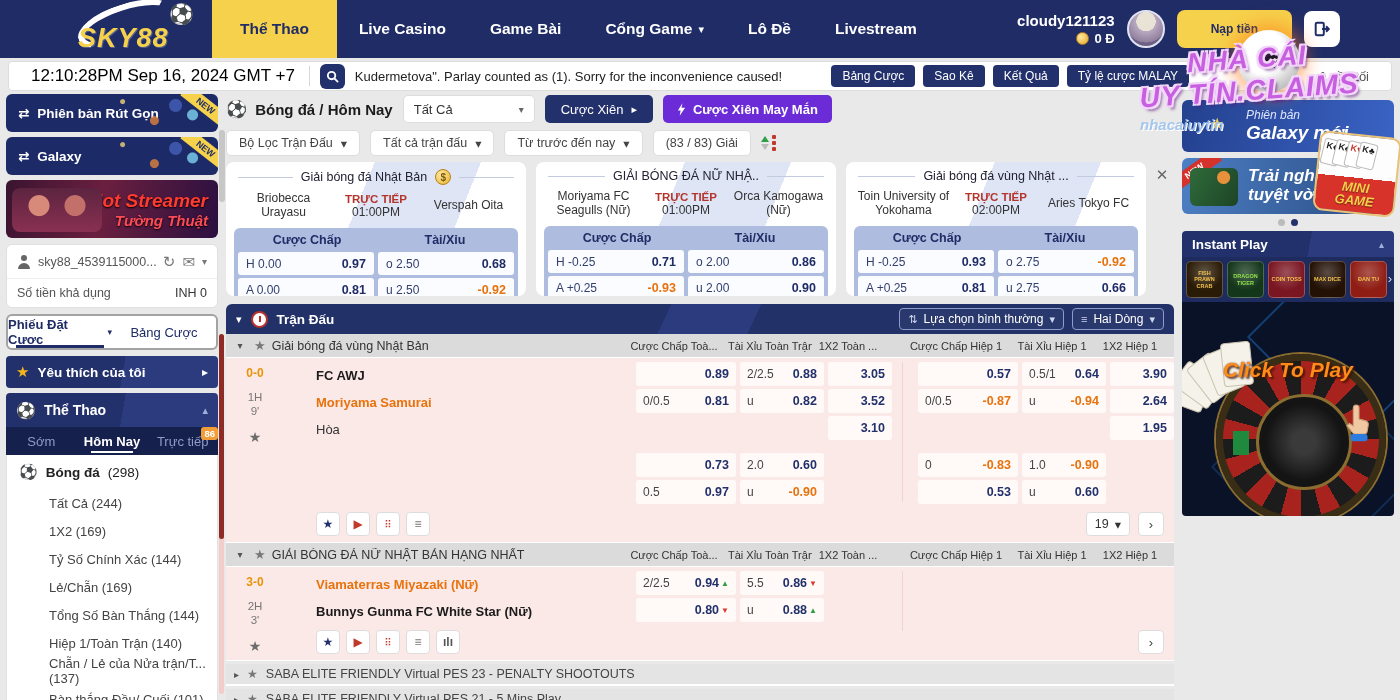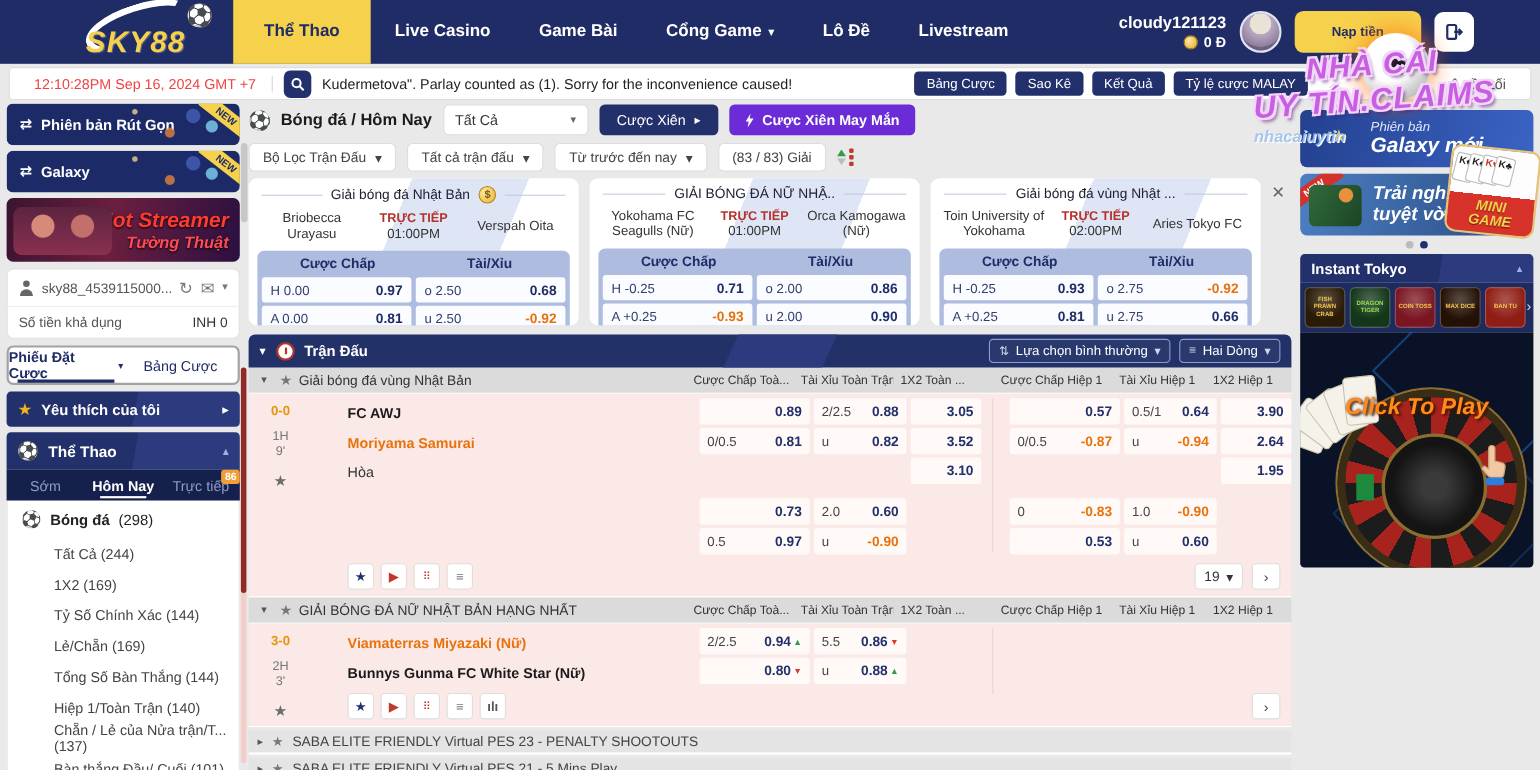--- a/index.html
+++ b/index.html
@@ -22,21 +22,21 @@
   .user-name{font-weight:bold;font-size:15px;}
   .user-bal{font-size:13px;font-weight:bold;display:flex;justify-content:flex-end;align-items:center;gap:5px;margin-top:2px;}
   .coin{width:13px;height:13px;border-radius:50%;background:radial-gradient(circle at 35% 35%,#ffe9a0,#e3a82a);display:inline-block;border:1px solid #b8821a;}
   .avatar{width:38px;height:38px;border-radius:50%;background:radial-gradient(circle at 50% 28%,#e9e2d6 32%,#b9a9c0 33%,#8f7f9e 70%,#6e5f85 71%);border:2px solid #dfe3f2;}
   .btn-deposit{height:38px;padding:0 34px;background:#f6d14b;border-radius:8px;color:#1f2c66;font-weight:bold;font-size:12px;
     display:flex;align-items:center;cursor:pointer;}
   .btn-logout{width:36px;height:36px;background:#fff;border-radius:8px;display:flex;align-items:center;justify-content:center;cursor:pointer;}
   
   .ticker-wrap{padding:3px 8px;}
   .ticker{height:30px;background:#fff;border:1px solid #ddd;border-radius:4px;display:flex;align-items:center;padding:0 8px;gap:10px;}
-  .ticker-time{color:#ef4444;font-size:13px;padding:0 14px;border-right:1px solid #d8d8d8;white-space:nowrap;}
+  .ticker-time{color:#000000;font-size:17px;padding:0 14px;border-right:1px solid #d8d8d8;white-space:nowrap;}
   .btn-search{width:25px;height:25px;background:#22306b;border-radius:6px;display:flex;align-items:center;justify-content:center;cursor:pointer;flex:0 0 auto;}
   .ticker-msg{font-size:13px;color:#222;flex:1;white-space:nowrap;overflow:hidden;}
   .pill{background:#22306b;color:#fff;font-size:12px;border-radius:4px;padding:4px 11px;cursor:pointer;white-space:nowrap;}
   .darkmode-lbl{color:#555;font-size:13px;margin:0 14px 0 120px;white-space:nowrap;}
   
   .content{display:flex;gap:8px;padding:0 6px;height:606px;overflow:hidden;}
   
   .lsb{width:212px;flex:0 0 auto;position:relative;}
   .mini-banner{height:38px;border-radius:6px;background:#1c2a68 radial-gradient(circle at 80% 30%,#3d55a8 0 6px,transparent 7px);
     position:relative;overflow:hidden;margin-bottom:5px;display:flex;align-items:center;gap:8px;padding:0 12px;color:#fff;
@@ -473,21 +473,21 @@
             </div>
           </div>
         </div>
         <div class="fcard">
           <div class="fc-title">
             <span class="line"></span>
             <span class="txt">GIẢI BÓNG ĐÁ NỮ NHẬ..</span>
             <span class="line"></span>
           </div>
           <div class="fc-teams">
-            <div class="fc-team">Yokohama FC Seagulls (Nữ)</div>
+            <div class="fc-team">Moriyama FC Seagulls (Nữ)</div>
             <div class="fc-mid">
               <div class="fc-live">TRỰC TIẾP</div>
               <div class="fc-time">01:00PM</div>
             </div>
             <div class="fc-team">Orca Kamogawa (Nữ)</div>
           </div>
           <div class="fc-odds">
             <div class="fc-ohead">
               <div>Cược Chấp</div>
               <div>Tài/Xỉu</div>
@@ -834,21 +834,21 @@
       <div class="mg-txt">
         <div>MINI</div>
         <div>GAME</div>
       </div>
     </div>
     <div class="rdots">
         <i></i>
         <i class="on"></i>
       </div>
     <div class="ip-head">
-      <span>Instant Tokyo</span>
+      <span>Instant Play</span>
       <span class="chev">▴</span>
     </div>
     <div class="ip-games" id="ip-games">
         <div class="ipg" style="background: radial-gradient(circle at 50% 30%, rgba(255, 255, 255, 0.25), transparent 60%), rgb(42, 27, 6); color: rgb(243, 194, 74);">FISH PRAWN CRAB</div>
         <div class="ipg" style="background: radial-gradient(circle at 50% 30%, rgba(255, 255, 255, 0.25), transparent 60%), rgb(20, 54, 26); color: rgb(143, 226, 74);">DRAGON TIGER</div>
         <div class="ipg" style="background: radial-gradient(circle at 50% 30%, rgba(255, 255, 255, 0.25), transparent 60%), rgb(122, 22, 34); color: rgb(243, 194, 74);">COIN TOSS</div>
         <div class="ipg" style="background: radial-gradient(circle at 50% 30%, rgba(255, 255, 255, 0.25), transparent 60%), rgb(36, 17, 6); color: rgb(243, 194, 74);">MAX DICE</div>
         <div class="ipg" style="background: radial-gradient(circle at 50% 30%, rgba(255, 255, 255, 0.25), transparent 60%), rgb(143, 29, 20); color: rgb(243, 194, 74);">ĐAN TU</div>
         <div class="ip-arrow">›</div>
       </div>

